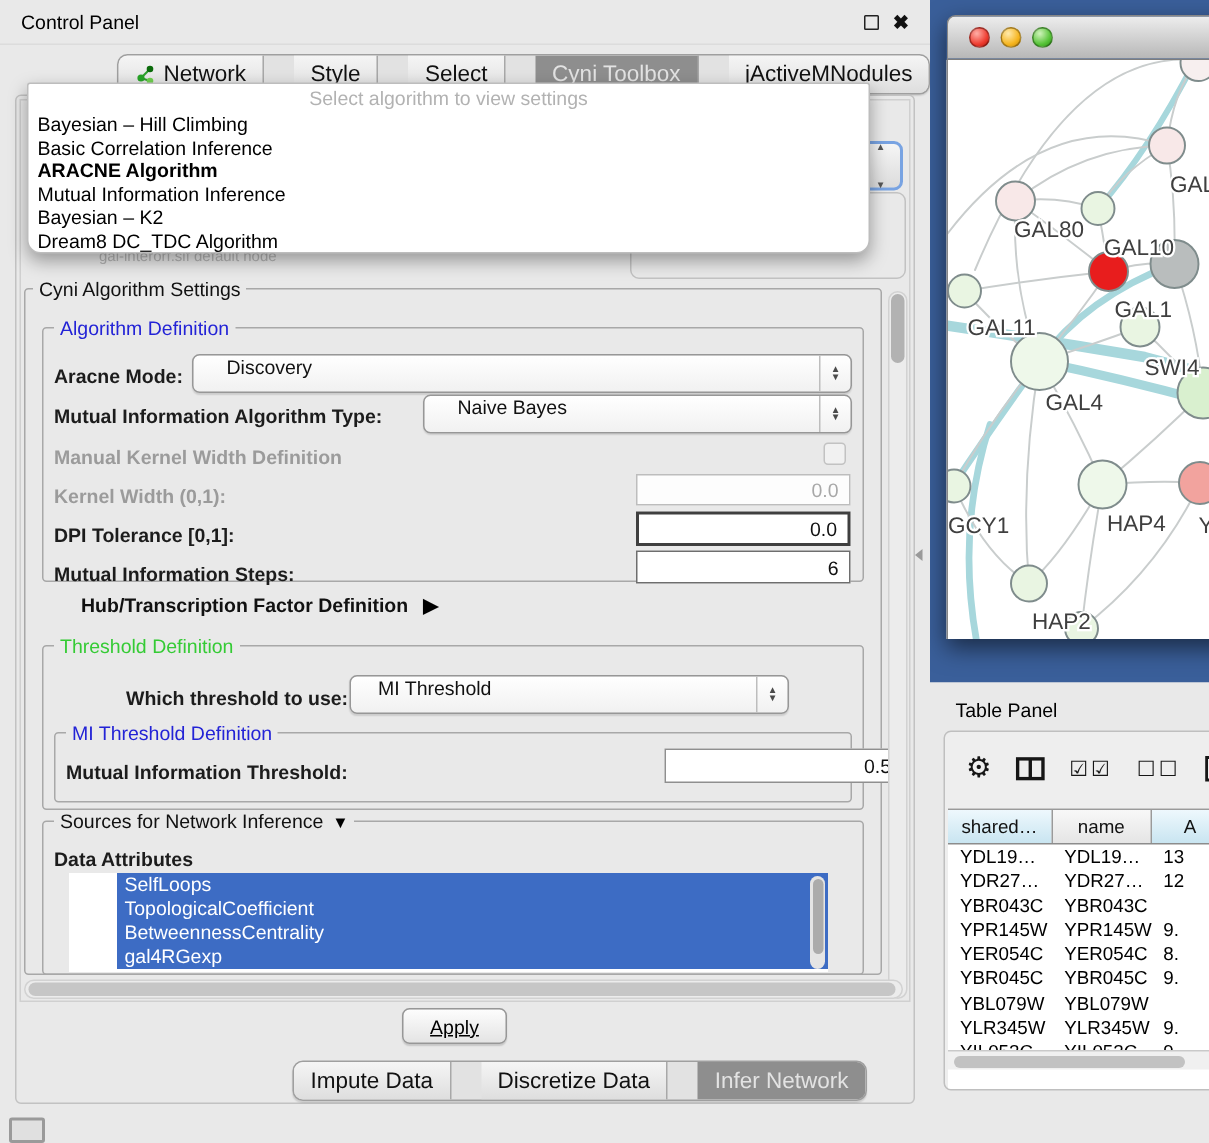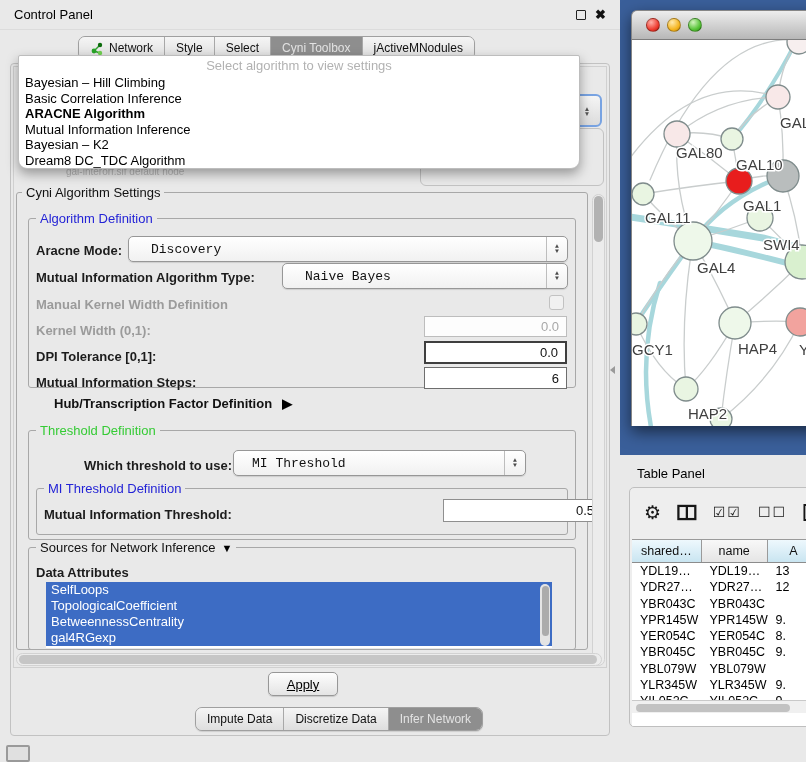--- a/index.html
+++ b/index.html
@@ -5,62 +5,62 @@
   * { box-sizing: border-box; margin: 0; padding: 0; }
   html,body { width:806px; height:762px; }
   body {
     position: relative;
     background:#e9e9e9;
     font-family:"Liberation Sans", sans-serif;
     overflow:hidden;
     font-size:13px;
     color:#111;
   }
-  .abs { position:absolute; }
+  .abs { position:absolute;gap:20px; }
 
   
   .cp-titlebar { left:0; top:0; width:620px; height:30px; display:flex; align-items:center; padding:0 14px; border-bottom:1px solid #dcdcdc; }
   .cp-title { font-size:13px; color:#000; }
   .win-btns { margin-left:auto; display:flex; align-items:center; gap:9px; }
   .float-btn { width:10px; height:10px; border:1.6px solid #222; border-radius:1px; }
   .close-btn { font-size:13px; font-weight:bold; color:#111; line-height:10px; }
 
   .tabstrip { display:flex; border:1px solid #9f9f9f; border-radius:7px; overflow:hidden; background:#e2e2e2; box-shadow:0 1px 1px rgba(0,0,0,.12); }
-  .tab { padding:4px 11px; font-size:12px; display:flex; align-items:center; gap:5px; color:#111; background:linear-gradient(#f5f5f5,#dedede); border-right:1px solid #a8a8a8; white-space:nowrap; }
+  .tab { padding:4px 11px; font-size:15px; display:flex; align-items:center; gap:5px; color:#111; background:linear-gradient(#f5f5f5,#dedede); border-right:1px solid #a8a8a8; white-space:nowrap; }
   .tab:last-child { border-right:none; }
   .tab.selected { background:#8e8e8e; color:#e3e3e3; }
   #top-tabs { left:78px; top:36px; }
   #bottom-tabs { left:147px; top:707px; z-index:6;margin-left:48px; }
 
   .outer-panel { left:10px; top:63px; width:600px; height:673px; border:1px solid #c2c2c2; border-radius:4px; background:#e9e9e9; }
   .scroll-pane { left:13px; top:66px; width:594px; height:602px; border:1px solid #d0d0d0; background:#e9e9e9; }
 
   .group { border:1px solid #a8a8a8; border-radius:3px; background:transparent; }
   .group-title { position:absolute; font-size:13px; background:#e9e9e9; padding:0 4px; white-space:nowrap; }
   .gt-blue { color:#2323d6; }
   .gt-green { color:#35cb35; }
 
   .lbl { position:absolute; font-size:13px; font-weight:bold; color:#1c1c1c; white-space:nowrap; }
   .lbl.dis { color:#9b9b9b; }
 
-  .combo { position:absolute; height:26px; background:linear-gradient(#ffffff,#f1f1f1); border:1px solid #979797; border-radius:5px; display:flex; align-items:center; padding-left:22px; font-size:13px; color:#111; box-shadow:0 1px 1px rgba(0,0,0,.12);font-family:Liberation Mono, monospace; }
+  .combo { position:absolute; height:26px; background:linear-gradient(#ffffff,#f1f1f1); border:1px solid #979797; border-radius:5px; display:flex; padding-left:22px; font-size:13px; color:#111; box-shadow:0 1px 1px rgba(0,0,0,.12); }
   .combo-arrows { position:absolute; right:0; top:0; bottom:0; width:21px; border-left:1px solid #bdbdbd; display:flex; flex-direction:column; align-items:center; justify-content:center; color:#4a4a4a; font-size:6.5px; line-height:5px; }
 
   .field { position:absolute; background:#fff; border:1px solid #8f8f8f; font-size:13px; display:flex; align-items:center; justify-content:flex-end; padding-right:7px; color:#111; }
   .field.dis { border:1px solid #bdbdbd; color:#a8a8a8; background:#fdfdfd; }
   .field.strong { border:2px solid #3f3f3f; }
   .field.mid { border:1.5px solid #6e6e6e; }
 
   .checkbox { position:absolute; width:15px; height:15px; border:1px solid #c2c2c2; border-radius:3px; background:#f1f1f1; }
 
   .hub-row { position:absolute; left:38px; top:396px; display:flex; align-items:center; gap:10px; font-weight:bold; font-size:13px;padding-left:16px; }
   .tri-right { font-size:13px; color:#000; }
   .tri-down { font-size:11px; color:#000; margin-left:6px; }
 
-  .attr-list { position:absolute; left:46px; top:582px; width:506px; height:66px; background:#fff; overflow:hidden; }
+  .attr-list { position:absolute; left:46px; top:582px; width:506px; height:66px; background:#fff; overflow:hidden;padding-left:32px; }
   .attr-item { height:16px; line-height:16px; padding-left:5px; font-size:13px; background:#3d6cc4; color:#fff; white-space:nowrap; }
 
   .v-scroll { left:592px; top:194px; width:13px; height:472px; background:#ececec; border:1px solid #d2d2d2; border-radius:7px; }
   .v-thumb { left:594px; top:196px; width:9px; height:46px; background:#b2b2b2; border-radius:5px; }
   .h-scroll { left:16px; top:653px; width:586px; height:13px; background:#ececec; border:1px solid #d2d2d2; border-radius:7px; }
   .h-thumb { left:19px; top:655px; width:578px; height:9px; background:#c6c6c6; border-radius:5px; }
   .list-scroll { left:540px; top:584px; width:10px; height:62px; background:#e4e4e4; border-radius:5px; }
   .list-thumb { left:541.5px; top:586px; width:7px; height:50px; background:#ababab; border-radius:4px; }
 
   .apply-btn { left:268px; top:672px; width:70px; height:24px; border:1px solid #979797; border-radius:5px; background:linear-gradient(#fdfdfd,#e4e4e4); font-size:13px; display:flex; align-items:center; justify-content:center; box-shadow:0 1px 1px rgba(0,0,0,.15);text-decoration:underline; }

